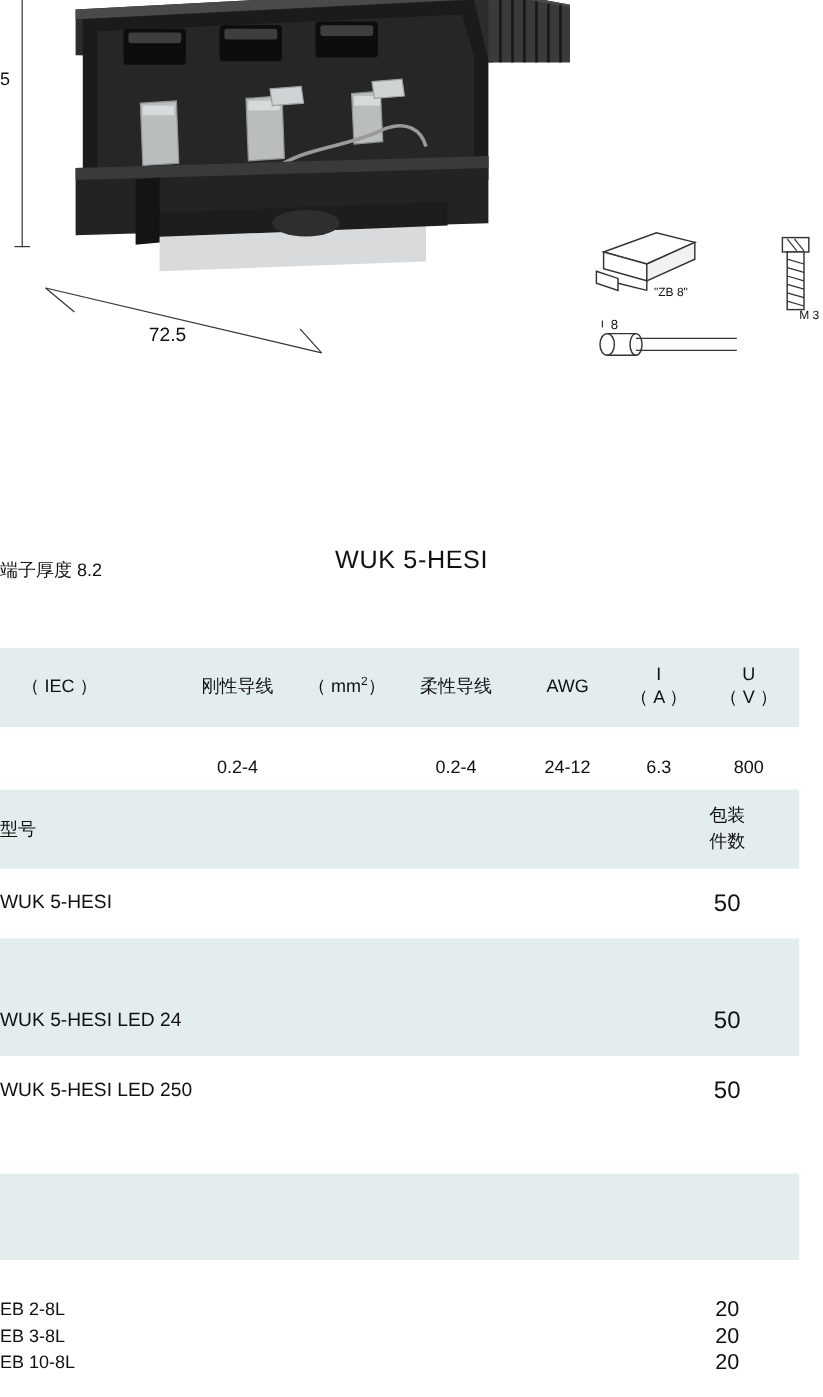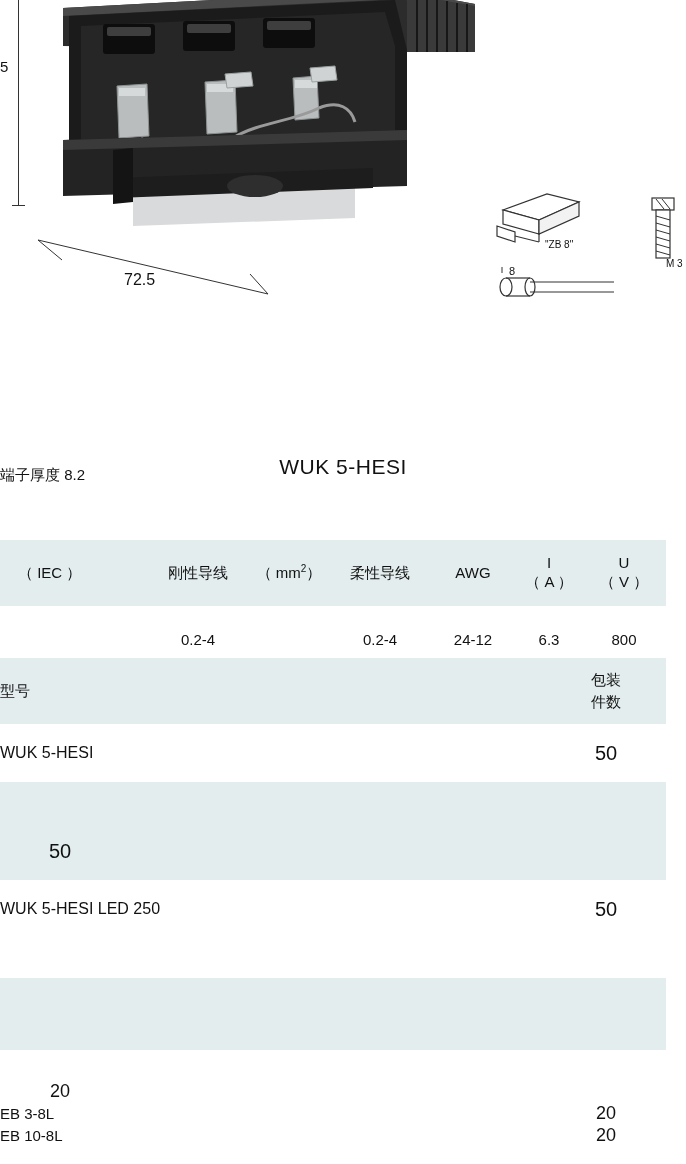--- a/index.html
+++ b/index.html
@@ -394,36 +394,38 @@
   </div>
 
   <div class="row m-row plain">
     <div class="m-label">WUK 5-HESI</div>
     <div class="m-qty">50</div>
   </div>
 
   <div class="row m-gap shaded"></div>
 
   <div class="row m-row shaded">
+    <div class="m-label">WUK 5-HESI LED 24</div>
     <div class="m-qty">50</div>
   </div>
 
   <div class="row m-row plain">
     <div class="m-label">WUK 5-HESI LED 250</div>
     <div class="m-qty">50</div>
   </div>
 
   <div class="row m-gap plain"></div>
 
   <div class="row m-blank shaded"></div>
 
 </div>
 
 <div class="small-rows">
   <div class="s-row">
+    <div class="s-label">EB 2-8L</div>
     <div class="s-qty">20</div>
   </div>
   <div class="s-row">
     <div class="s-label">EB 3-8L</div>
     <div class="s-qty">20</div>
   </div>
   <div class="s-row">
     <div class="s-label">EB 10-8L</div>
     <div class="s-qty">20</div>
   </div>

